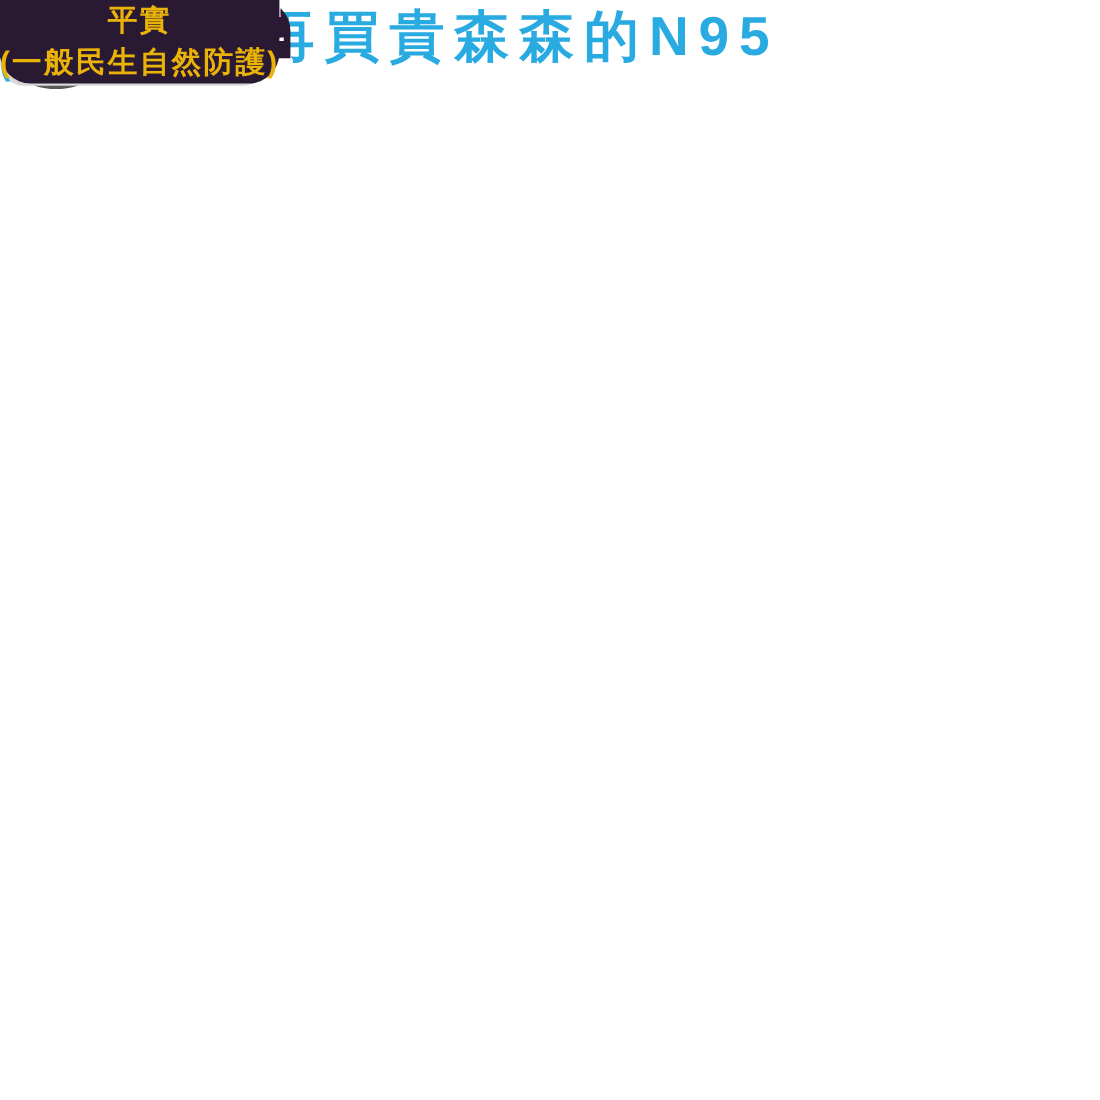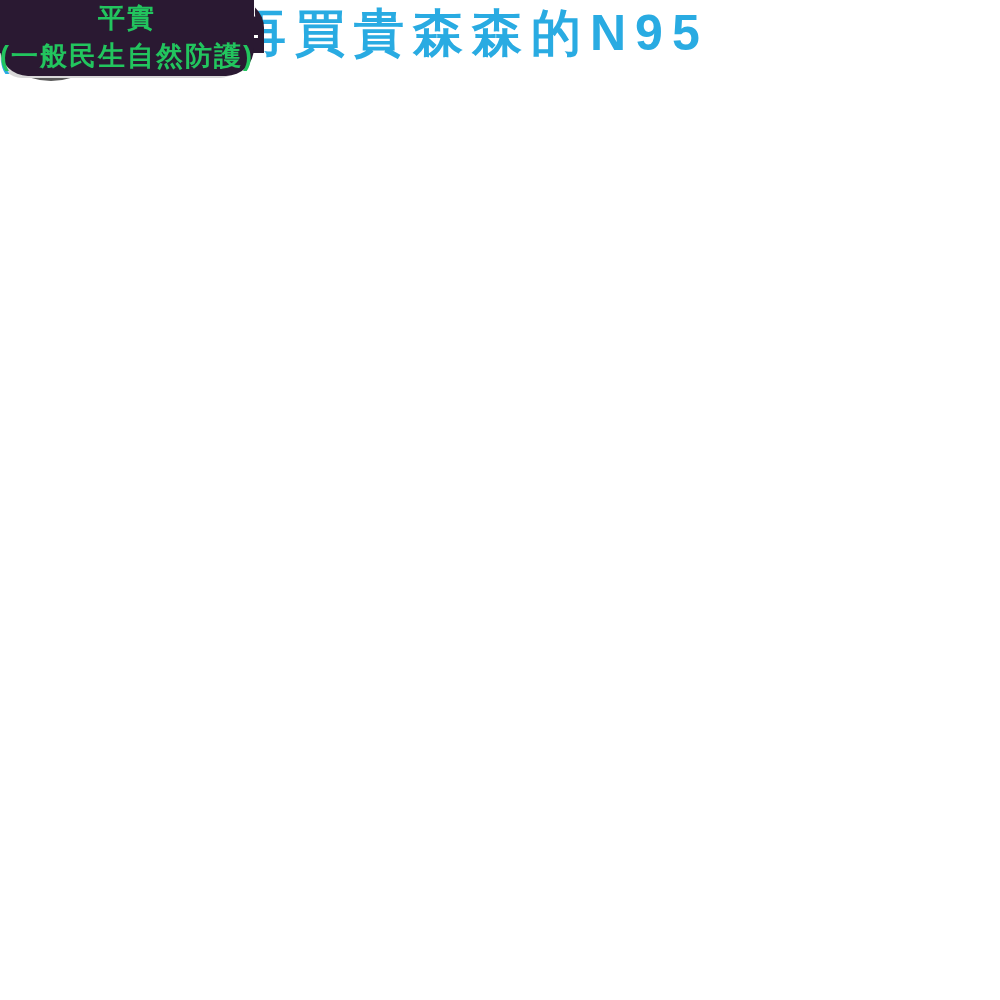--- a/index.html
+++ b/index.html
@@ -31,21 +31,21 @@
     display:flex;flex-direction:column;align-items:center;justify-content:center;
     color:#fff;font-weight:bold;font-size:30px;letter-spacing:4px;line-height:1.35;
   }
   
   .graybox{
     background:var(--gray);border-radius:22px;
     display:flex;align-items:center;justify-content:center;text-align:center;
   }
   .label-text{color:var(--dark);font-weight:bold;font-size:27px;letter-spacing:3px;}
   .cyan-cell{color:var(--cyan);font-weight:bold;font-size:28px;letter-spacing:3px;}
-  .white-cell{color:#22c55e;font-weight:bold;font-size:27px;letter-spacing:2px;}
+  .white-cell{color:#eab308;font-weight:bold;font-size:27px;letter-spacing:2px;}
   .two-line{flex-direction:column;line-height:1.4;}
   
   .c1{left:85;width:156;}
   
   .c2{left:281;width:330;}
   .c2-header{
     left:281;top:228;width:330;height:163;border-radius:30px;
     font-size:40px;letter-spacing:6px;
   }
   

